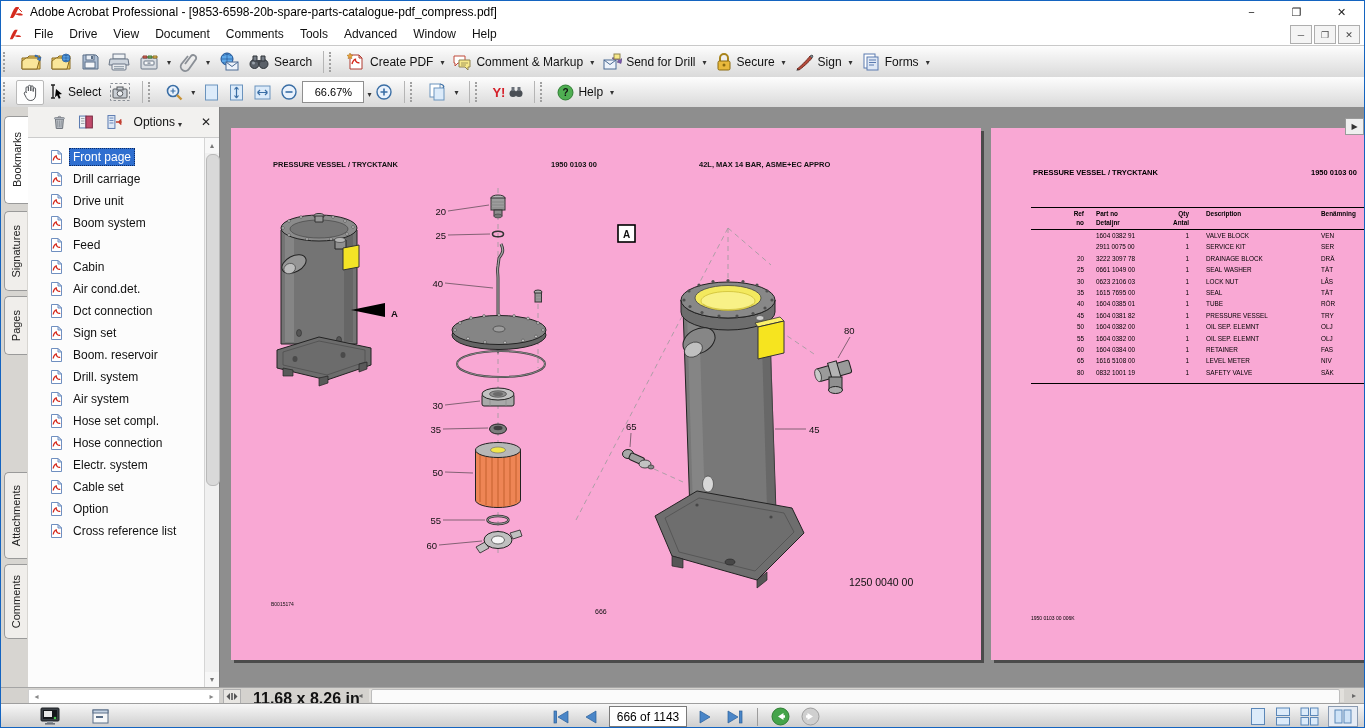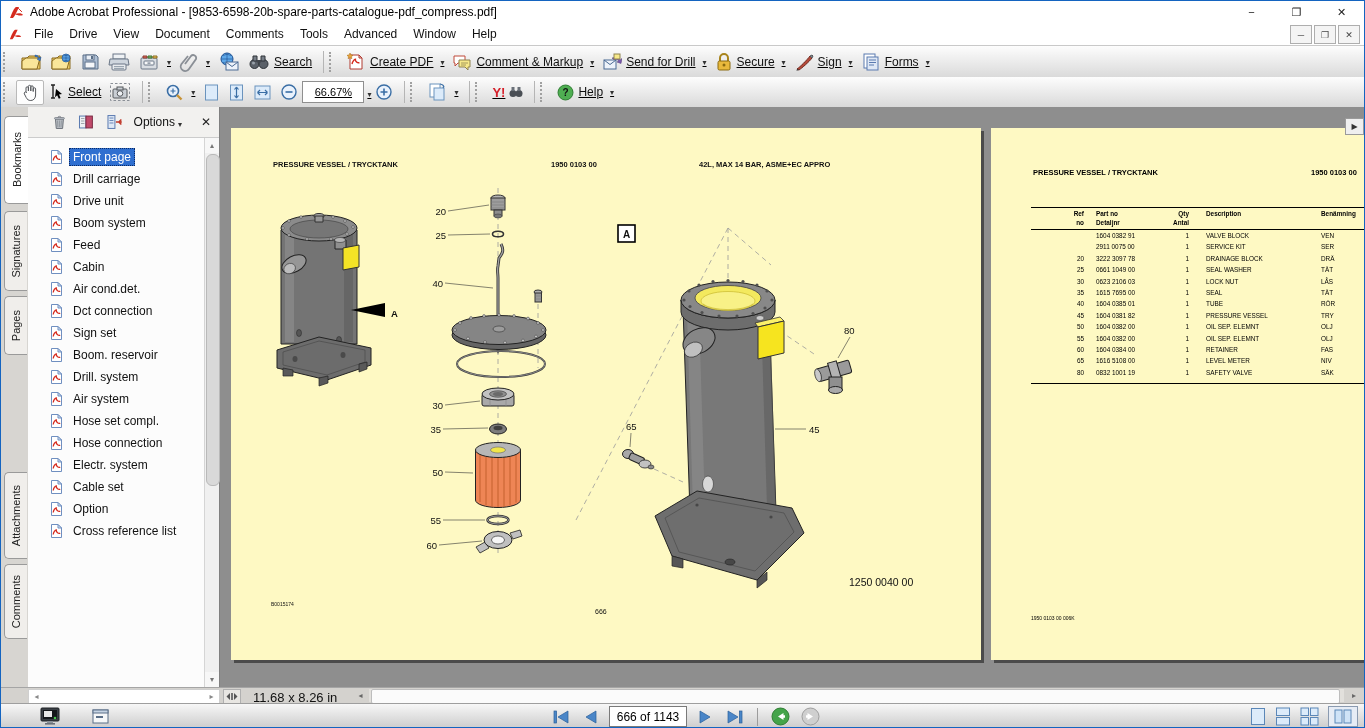--- a/index.html
+++ b/index.html
@@ -20,21 +20,21 @@
   .menu-item{font-size:12px;color:#111;padding:2px 8px;}
   #mdi-controls{position:absolute;right:4px;top:2px;display:flex;gap:2px;}
   .mdi-btn{width:20px;height:17px;border:1px solid #aeaeae;background:#f4f4f4;font-size:9px;
            display:flex;align-items:center;justify-content:center;color:#444;}
   
   #toolbar1{top:44px;height:32px;background:linear-gradient(#fdfdfd,#d9d9d9);
             border-top:1px solid #c9c9c9;border-bottom:1px solid #b3b3b3;
             display:flex;align-items:center;}
   #toolbar2{top:76px;height:30px;background:linear-gradient(#fdfdfd,#d9d9d9);
             border-bottom:1px solid #a9a9a9;display:flex;align-items:center;}
-  .tb-group{display:flex;align-items:center;height:100%;padding:0 4px;text-decoration:underline;}
+  .tb-group{display:flex;align-items:center;height:100%;padding:0 4px;}
   .drag-handle{width:3px;height:20px;border-left:2px dotted #a0a0a0;margin:0 4px 0 2px;}
   .tb-btn{display:flex;align-items:center;gap:4px;padding:2px 4px;border-radius:2px;font-size:12px;color:#111;}
   .dd::after{content:"▾";font-size:8px;color:#333;margin-left:3px;}
   .tb-sep{width:1px;height:22px;background:#b5b5b5;margin:0 3px;}
   .zoom-box{width:56px;height:18px;border:1px solid #8f8f8f;background:#fff;font-size:11px;
             text-align:center;font-family:"Liberation Sans",sans-serif;}
   
   #main{top:106px;height:580px;background:#8e8e8e;}
   
   #tabstrip{position:absolute;left:0;top:0;bottom:0;width:27px;background:#d7d5d1;
@@ -58,21 +58,21 @@
   .bm-item .lbl{padding:1px 3px;border:1px solid transparent;}
   .bm-item.selected .lbl{background:#2f6fd0;color:#fff;border:1px dotted #0a2a66;}
   #bm-vscroll{position:absolute;top:31px;right:0;bottom:0;width:14px;background:#f0f0f0;
               border-left:1px solid #d5d5d5;}
   .vs-arrow{position:absolute;left:0;width:14px;height:15px;font-size:8px;color:#777;
             display:flex;align-items:center;justify-content:center;background:#f7f7f7;}
   #bm-vthumb{position:absolute;left:1px;width:12px;top:16px;height:330px;background:#d9d9d9;
              border:1px solid #b9b9b9;border-radius:6px;}
   
   #docarea{position:absolute;left:219px;top:0;right:0;bottom:0;background:#8e8e8e;overflow:hidden;}
-  .pdf-page{position:absolute;top:21px;height:532px;background:#fef9c3;
+  .pdf-page{position:absolute;top:21px;height:532px;background:#f9a8d4;
             box-shadow:3px 3px 0 rgba(20,20,20,.55);}
   #page1{left:11px;width:750px;}
   #page2{left:771px;width:560px;overflow:hidden;}
   #collapse-btn{position:absolute;top:11px;right:0;width:17px;height:15px;background:#efefef;
                 border:1px solid #9a9a9a;font-size:8px;color:#333;display:flex;
                 align-items:center;justify-content:center;}
   svg text{font-family:"Liberation Sans",sans-serif;fill:#111;}
   .t-head{font-size:7.5px;font-weight:bold;}
   .t-call{font-size:9.5px;}
   .t-part{font-size:10.5px;}
@@ -94,21 +94,21 @@
   .c4{left:290px;width:95px;}
   .p2-footer{position:absolute;left:40px;top:487px;font-size:5px;white-space:nowrap;}
   
   #scrollstrip{top:686px;height:16px;background:#d4d2ce;border-top:1px solid #a5a5a5;}
   #bm-hscroll{position:absolute;left:27px;top:1px;width:190px;height:14px;background:#ffffff;
               border:1px solid #cfcfcf;}
   .hs-arrow{position:absolute;top:0;width:15px;height:13px;font-size:8px;color:#888;
             display:flex;align-items:center;justify-content:center;}
   #splitter-icon{position:absolute;left:222px;top:1px;width:16px;height:13px;background:#e8e6e2;
                  border:1px solid #b0b0b0;display:flex;align-items:center;justify-content:center;}
-  #page-size{position:absolute;left:252px;top:2px;font-size:13px;color:#111;white-space:nowrap;}
+  #page-size{position:absolute;left:252px;top:2px;font-size:16px;color:#111;white-space:nowrap;font-weight:bold;}
   #doc-hleft{position:absolute;left:352px;top:1px;width:15px;height:13px;font-size:8px;color:#666;
              display:flex;align-items:center;justify-content:center;}
   #doc-htrack{position:absolute;left:368px;right:20px;top:1px;height:13px;background:#e2e0dc;}
   #doc-hthumb{position:absolute;left:2px;right:4px;top:0;height:13px;background:#fbfbfb;
               border:1px solid #bdbdbd;border-radius:2px;}
   #doc-hright{position:absolute;right:2px;top:1px;width:16px;height:13px;font-size:8px;color:#666;
               display:flex;align-items:center;justify-content:center;}
   
   #statusbar{top:702px;height:26px;background:linear-gradient(#f7f7f7,#c9c9c9);
              border-top:1px solid #9e9e9e;}

